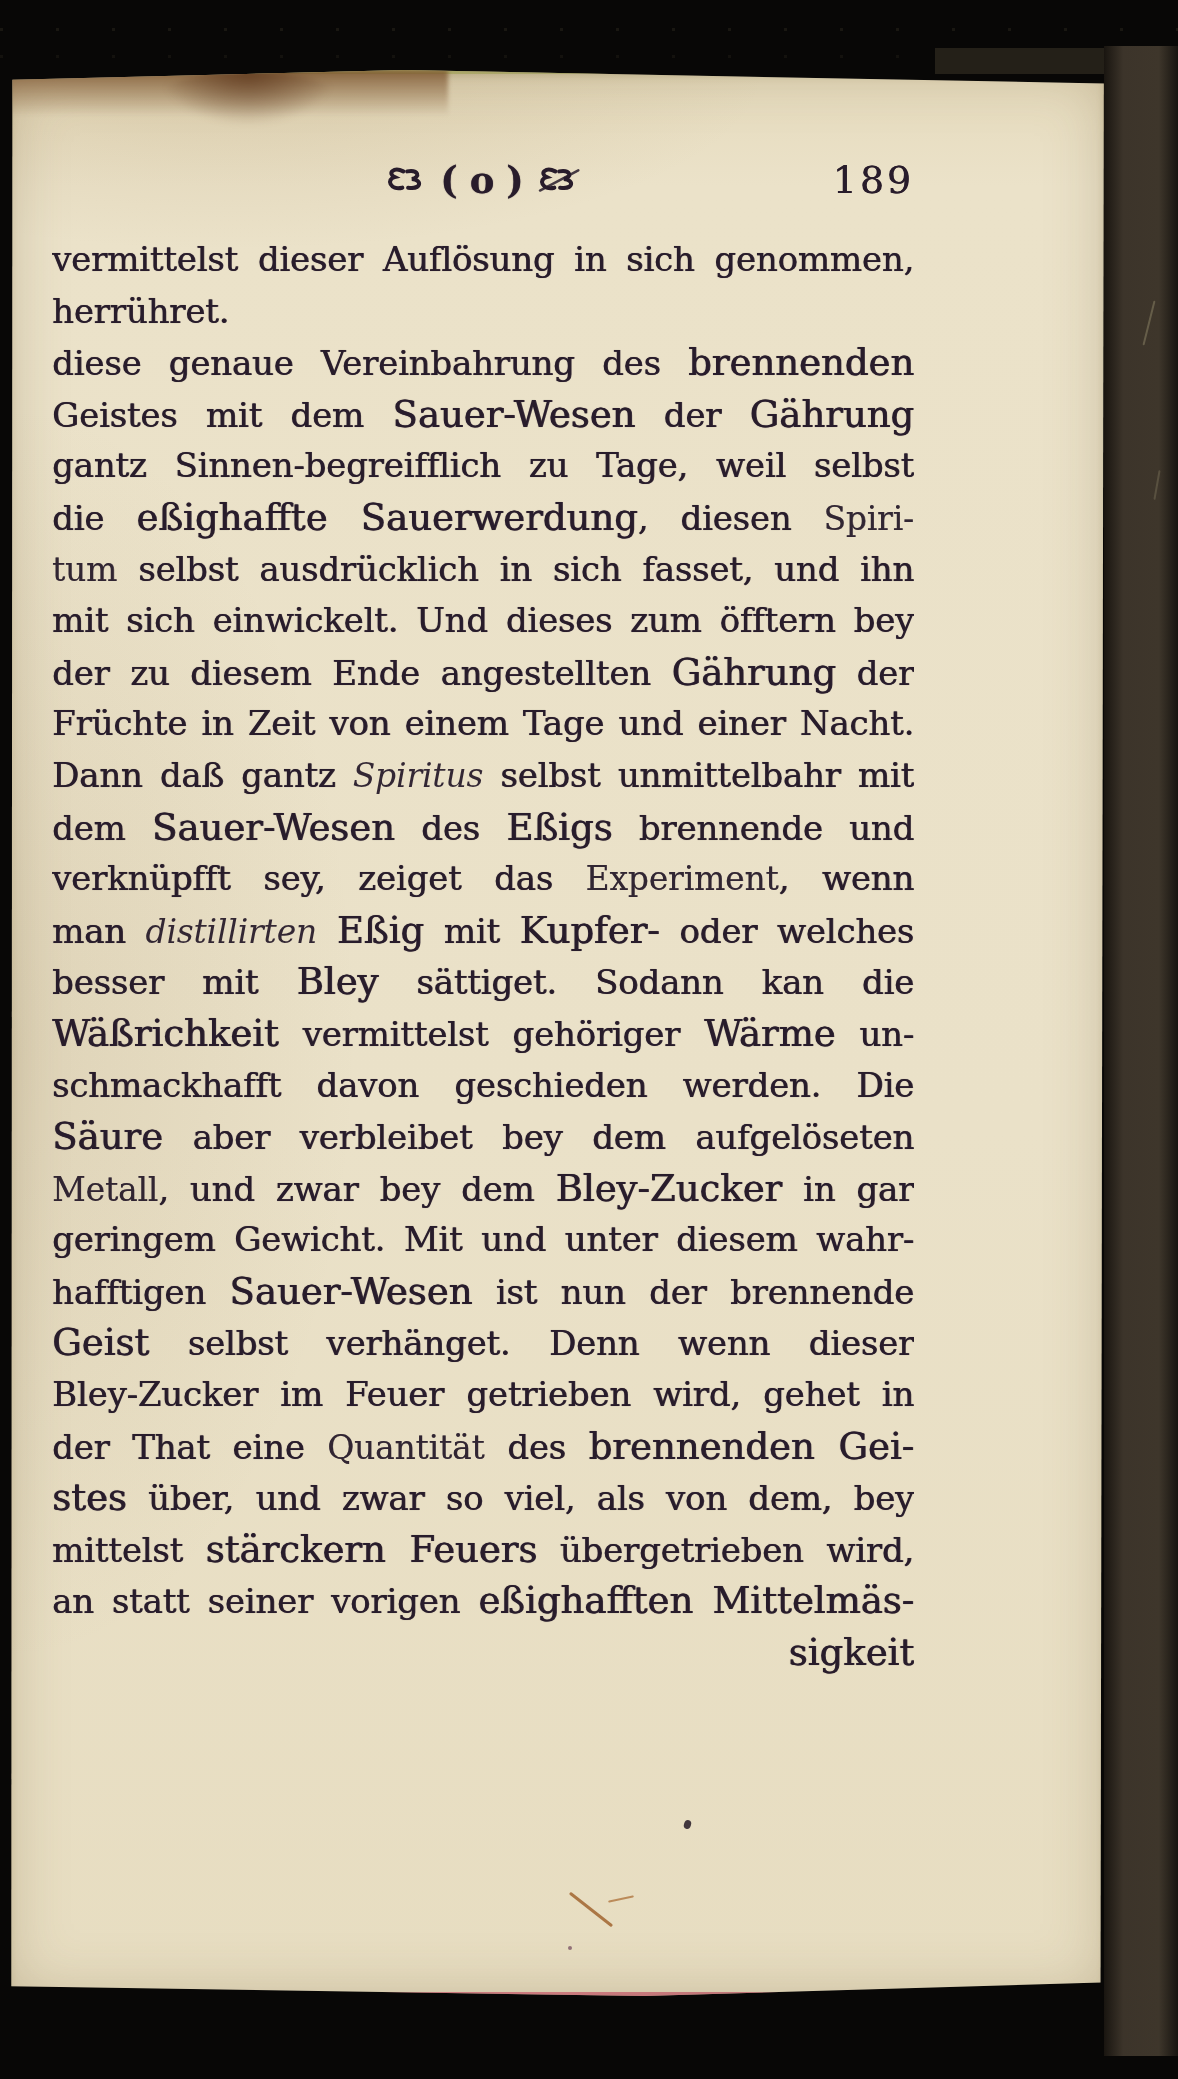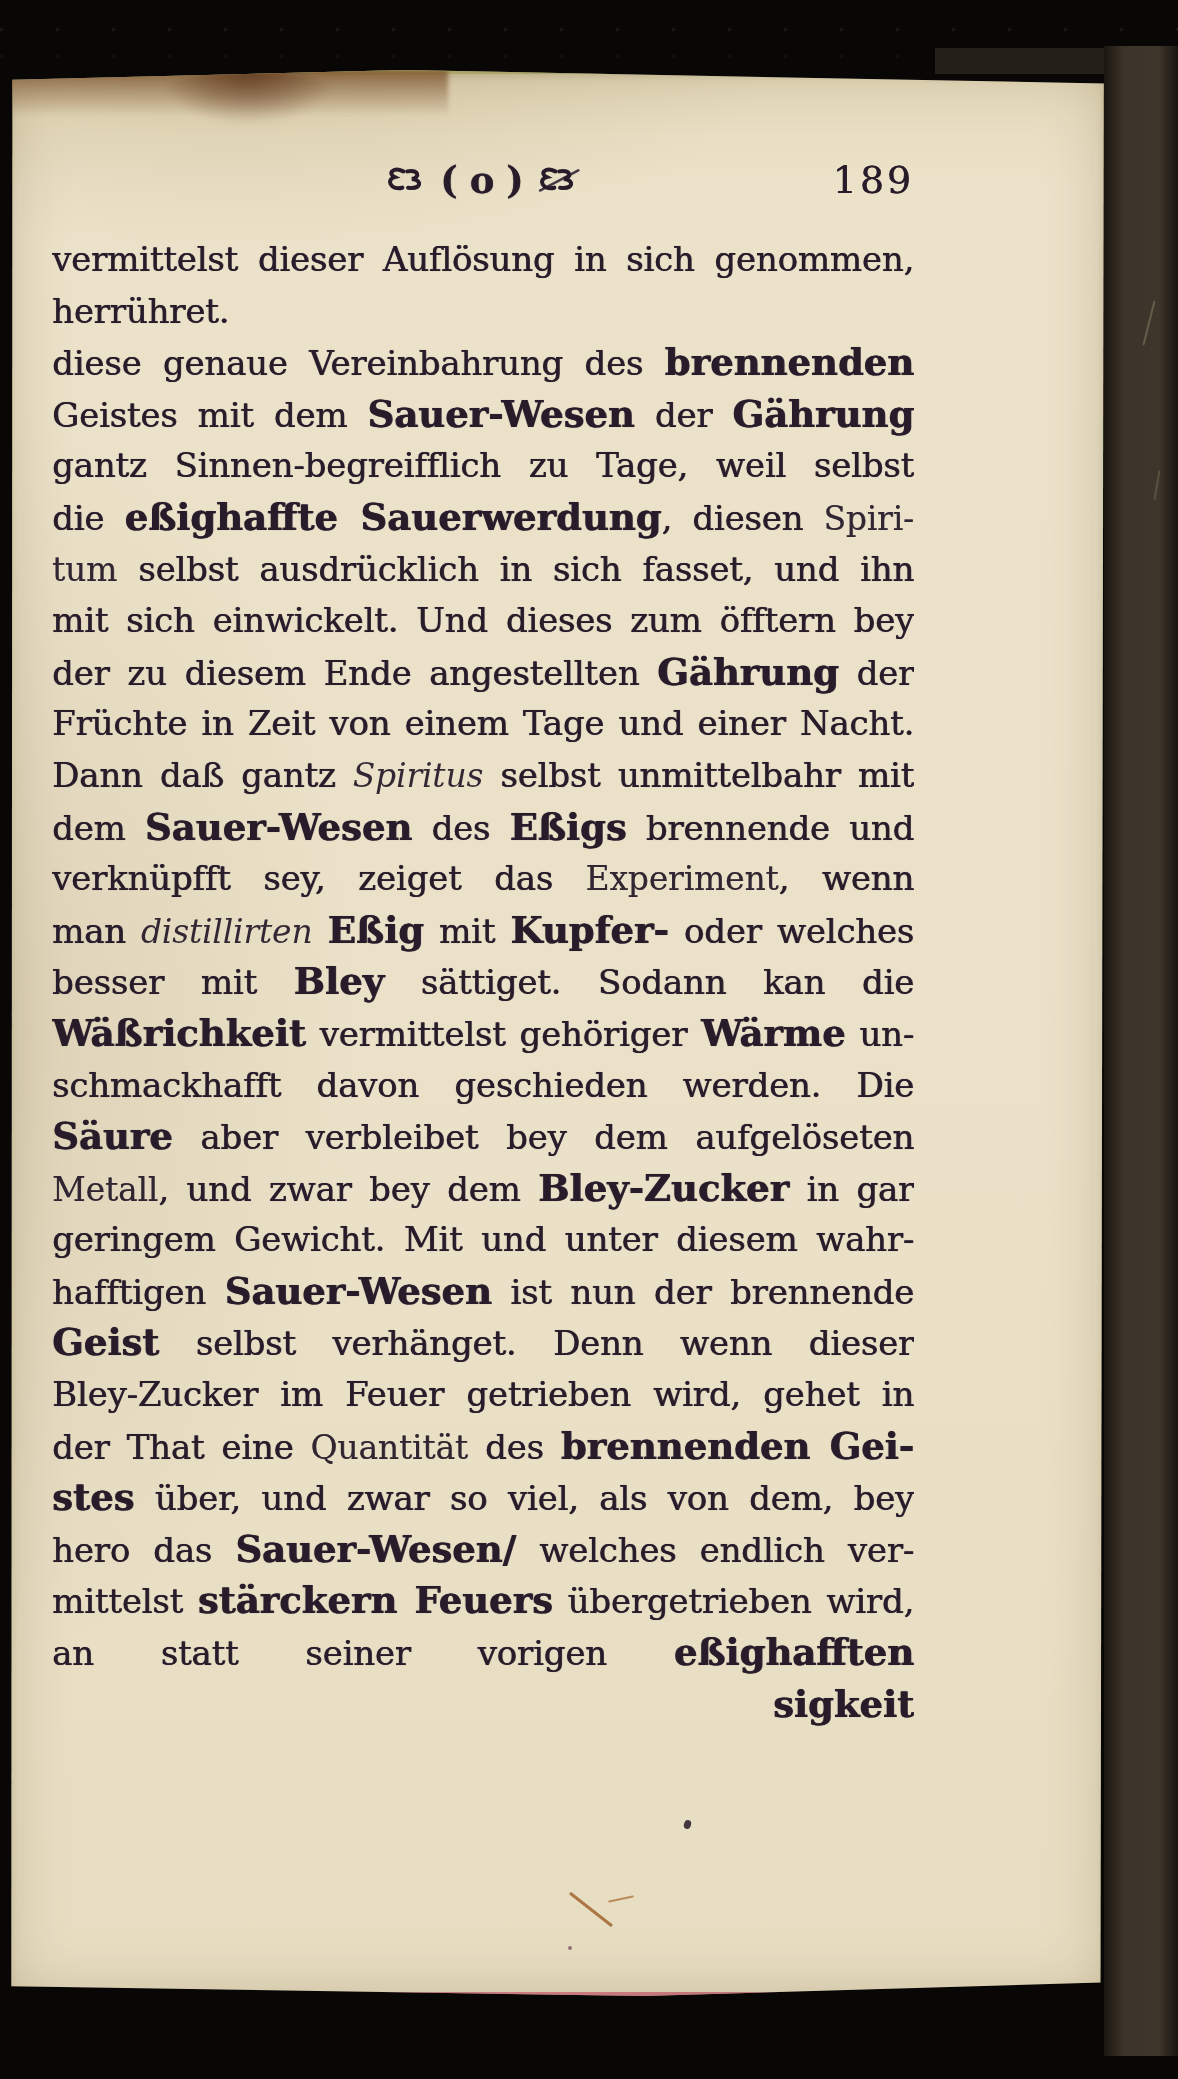--- a/index.html
+++ b/index.html
@@ -53,21 +53,21 @@
   .pageno{position:absolute;right:0;top:4px;font-size:38px;letter-spacing:3px;
     text-shadow:0.5px 0 0 currentColor;}
   
   .lines{margin-top:22px;}
   .line{height:51.6px;line-height:51.6px;font-size:34px;letter-spacing:-0.2px;
     text-align:justify;text-align-last:justify;overflow:hidden;
     text-shadow:0.6px 0 0 rgba(40,28,43,.85), 0 0 1px rgba(40,28,43,.35);}
   .line.left{text-align:right;text-align-last:left;}
   .line.right{text-align:right;text-align-last:right;}
   .seg-f{}
-  .seg-b{font-weight:bold;font-size:37px;letter-spacing:0;
+  .seg-b{font-weight:normal;font-size:37px;letter-spacing:0;
     text-shadow:0.8px 0 0 rgba(40,28,43,.9), 0 0 1px rgba(40,28,43,.4);}
   .seg-i{font-style:italic;font-size:33px;text-shadow:none;opacity:.94;}
   .seg-a{font-size:33px;text-shadow:0.3px 0 0 rgba(40,28,43,.6);opacity:.95;}
 </style>
 </head>
 <body>
 
 <div class="stage">
   <div class="film-dots"></div>
   <div class="film-dots row2"></div>
@@ -127,20 +127,19 @@
           <div class="line justify"><span class="seg-b">Wäßrichkeit</span><span class="seg-f"> vermittelst gehöriger </span><span class="seg-b">Wärme</span><span class="seg-f"> un-</span></div>
           <div class="line justify"><span class="seg-f">schmackhafft davon geschieden werden.  Die</span></div>
           <div class="line justify"><span class="seg-b">Säure</span><span class="seg-f"> aber verbleibet bey dem aufgelöseten</span></div>
           <div class="line justify"><span class="seg-a">Metall</span><span class="seg-f">, und zwar bey dem </span><span class="seg-b">Bley-Zucker</span><span class="seg-f"> in gar</span></div>
           <div class="line justify"><span class="seg-f">geringem Gewicht. Mit und unter diesem wahr-</span></div>
           <div class="line justify"><span class="seg-f">hafftigen </span><span class="seg-b">Sauer-Wesen</span><span class="seg-f"> ist nun der brennende</span></div>
           <div class="line justify"><span class="seg-b">Geist</span><span class="seg-f"> selbst verhänget.  Denn wenn dieser</span></div>
           <div class="line justify"><span class="seg-f">Bley-Zucker im Feuer getrieben wird, gehet in</span></div>
           <div class="line justify"><span class="seg-f">der That eine </span><span class="seg-a">Quantität</span><span class="seg-f"> des </span><span class="seg-b">brennenden Gei-</span></div>
           <div class="line justify"><span class="seg-b">stes</span><span class="seg-f"> über, und zwar so viel, als von dem, bey</span></div>
-          <div class="line justify"><span class="seg-f">hero das </span><span class="seg-b">Sauer-Wesen/</span><span class="seg-f"> welches endlich ver-</span></div>
           <div class="line justify"><span class="seg-f">mittelst </span><span class="seg-b">stärckern Feuers</span><span class="seg-f"> übergetrieben wird,</span></div>
           <div class="line justify"><span class="seg-f">an statt seiner vorigen </span><span class="seg-b">eßighafften Mittelmäs-</span></div>
           <div class="line right"><span class="seg-b">sigkeit</span></div>
         </div>
     </div>
   </div>
 </div>
 
 </body></html>

